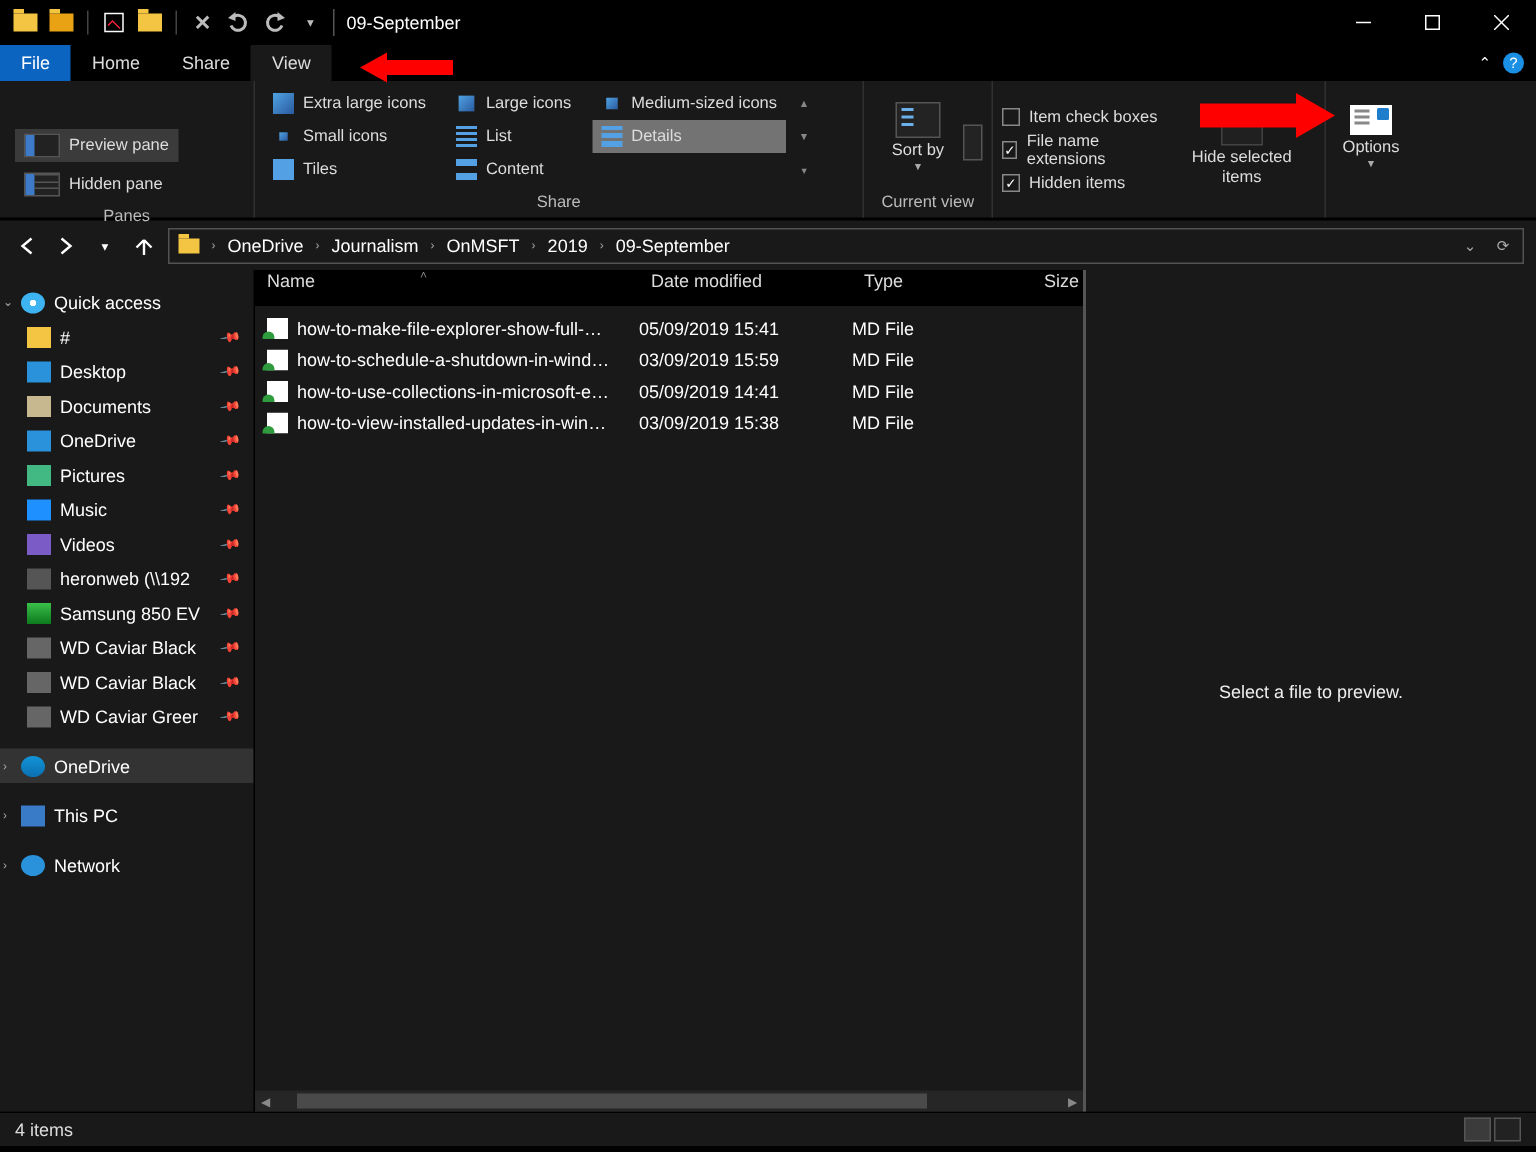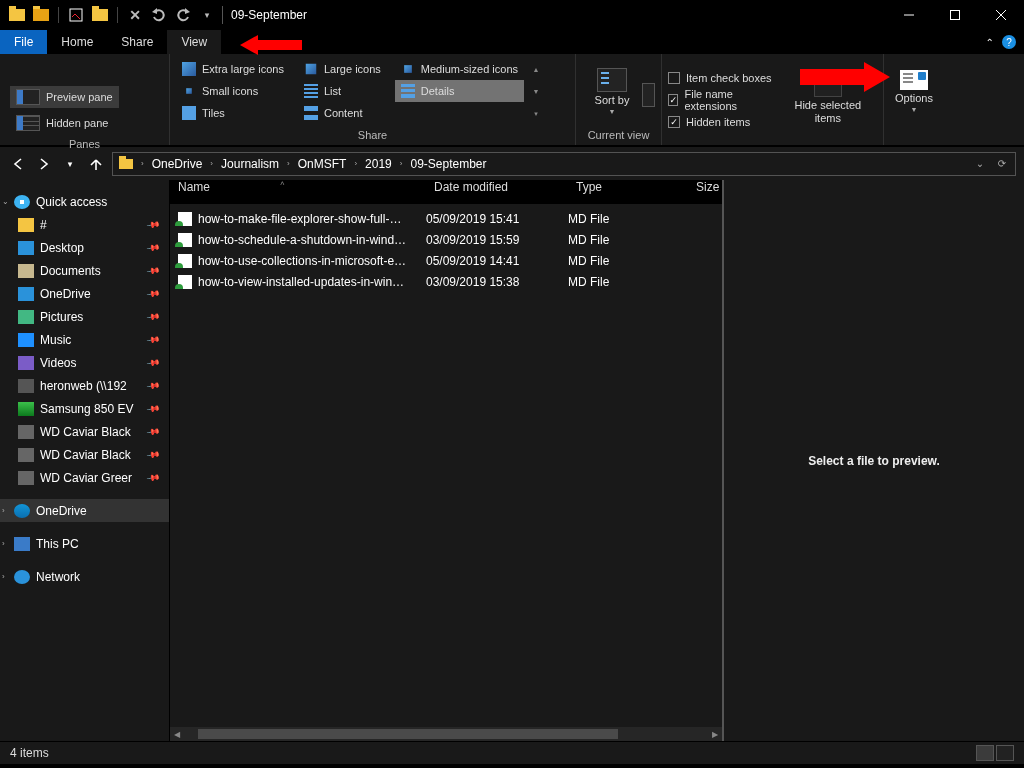--- a/index.html
+++ b/index.html
@@ -116,21 +116,21 @@
   .row .c-name { width:256px; display:flex; align-items:center; gap:6px; padding-left:8px; overflow:hidden; white-space:nowrap; text-overflow:ellipsis; }
   .row .c-date { width:142px; }
   .row .c-type { width:120px; }
   .fi { width:14px; height:14px; background:#fff; position:relative; flex:none; }
   .fi::after { content:""; position:absolute; left:-3px; bottom:-3px; width:8px; height:8px; background:#2e9c3d; border-radius:50%; }
   .hscroll { position:absolute; bottom:0; left:0; right:0; height:14px; background:#262626; display:flex; align-items:center; }
   .hscroll .th { width:420px; height:10px; background:#4a4a4a; margin-left:14px; }
   .hscroll .ar { width:14px; text-align:center; font-size:8px; color:#888; }
   .hscroll .ar.r { margin-left:auto; }
 
-  .preview { flex:1; border-left:2px solid #555; background:#191919; display:flex; align-items:center; justify-content:center; color:#eee; font-size:12px;font-weight:bold; }
+  .preview { flex:1; border-left:2px solid #555; background:#191919; display:flex; align-items:center; justify-content:center; color:#eee; font-size:12px; }
 
   
   .status { height:23px; background:#191919; border-top:1px solid #000; display:flex; align-items:center; padding:0 10px; font-size:12px; color:#ddd; }
   .status-icons { margin-left:auto; display:flex; gap:2px; }
   .sicon { width:18px; height:16px; border:1px solid #555; background:#222; }
   .sicon.sel { background:#3b3b3b; }
 
   
   .arrow { position:absolute; pointer-events:none; }
   .arrow.a1 { left:240px; top:33px; }

